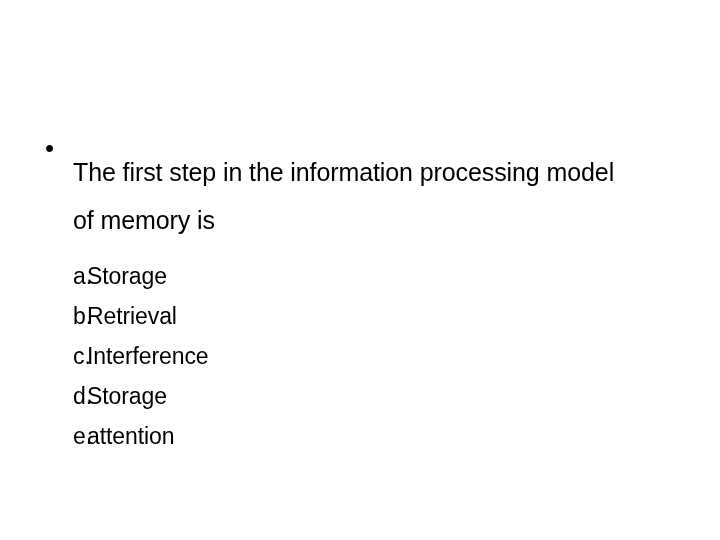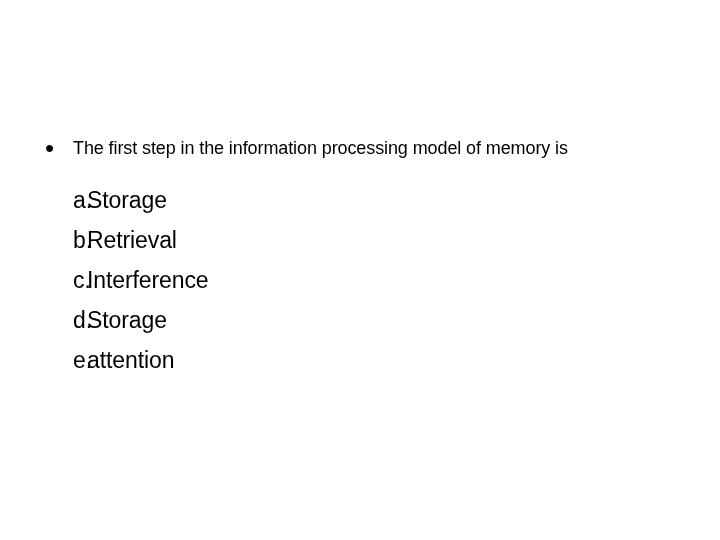--- a/index.html
+++ b/index.html
@@ -40,25 +40,26 @@
     width: 33px;
     font-size: 26px;
     line-height: 40px;
     text-align: left;
     padding-left: 5px;
     box-sizing: border-box;
     color: #000000;
   }
   .bullet-text {
     flex: 1 1 auto;
-    font-size: 18px;
-    line-height: 40px;
+    font-size: 25px;
+    line-height: 48px;
     letter-spacing: -0.1px;
     color: #000000;
     max-width: 566px;
+    margin-top: 20px;
   }
 
   
   .sub-list {
     margin: 12px 0 0 0;
     padding: 0;
     list-style: none;
   }
   .sub-item {
     display: flex;

